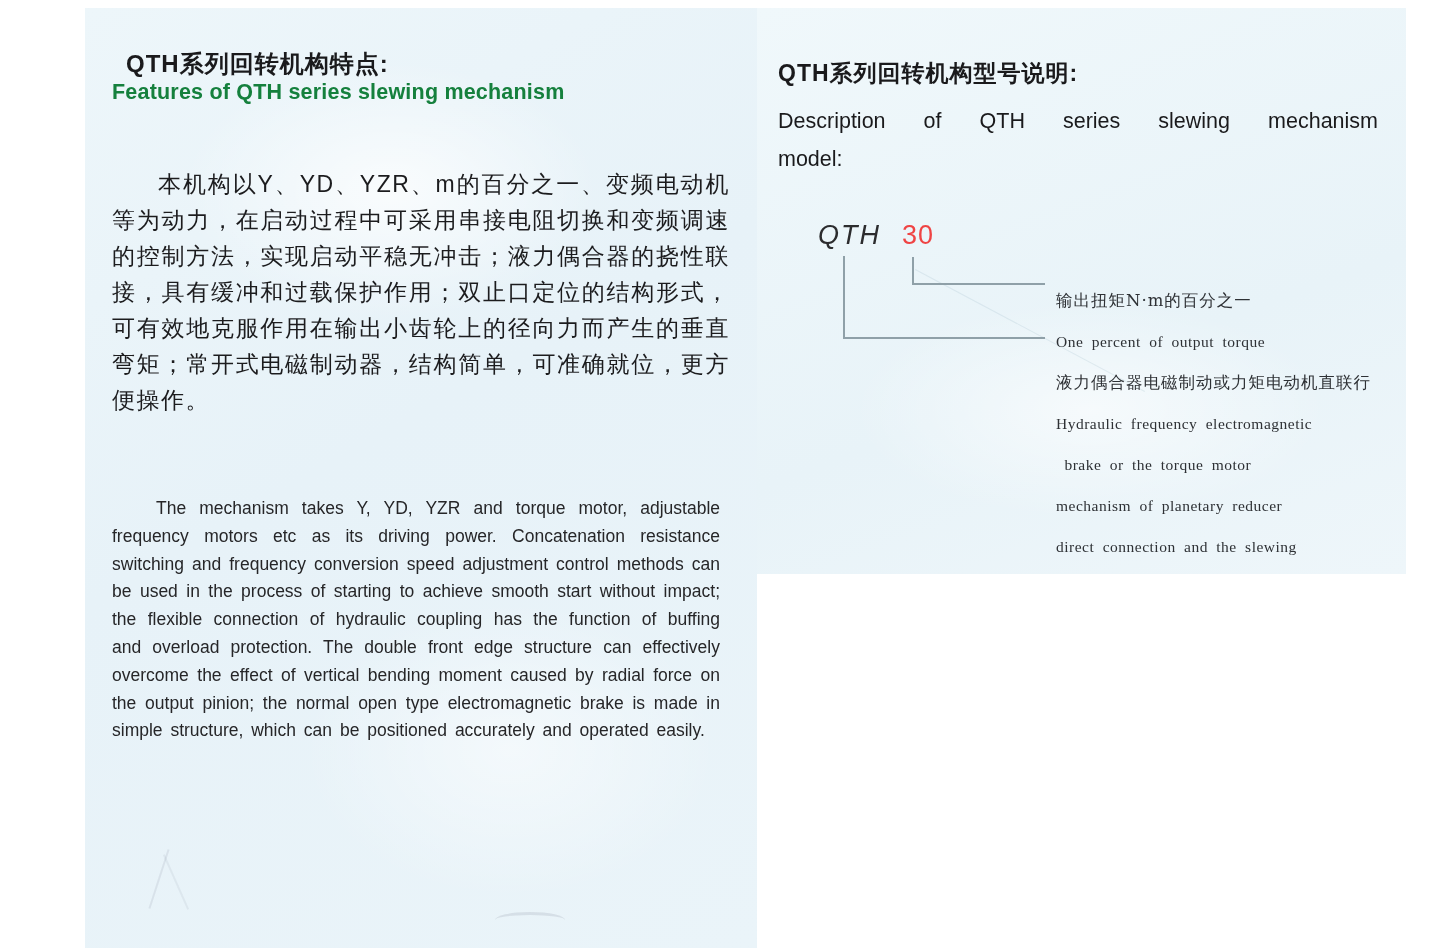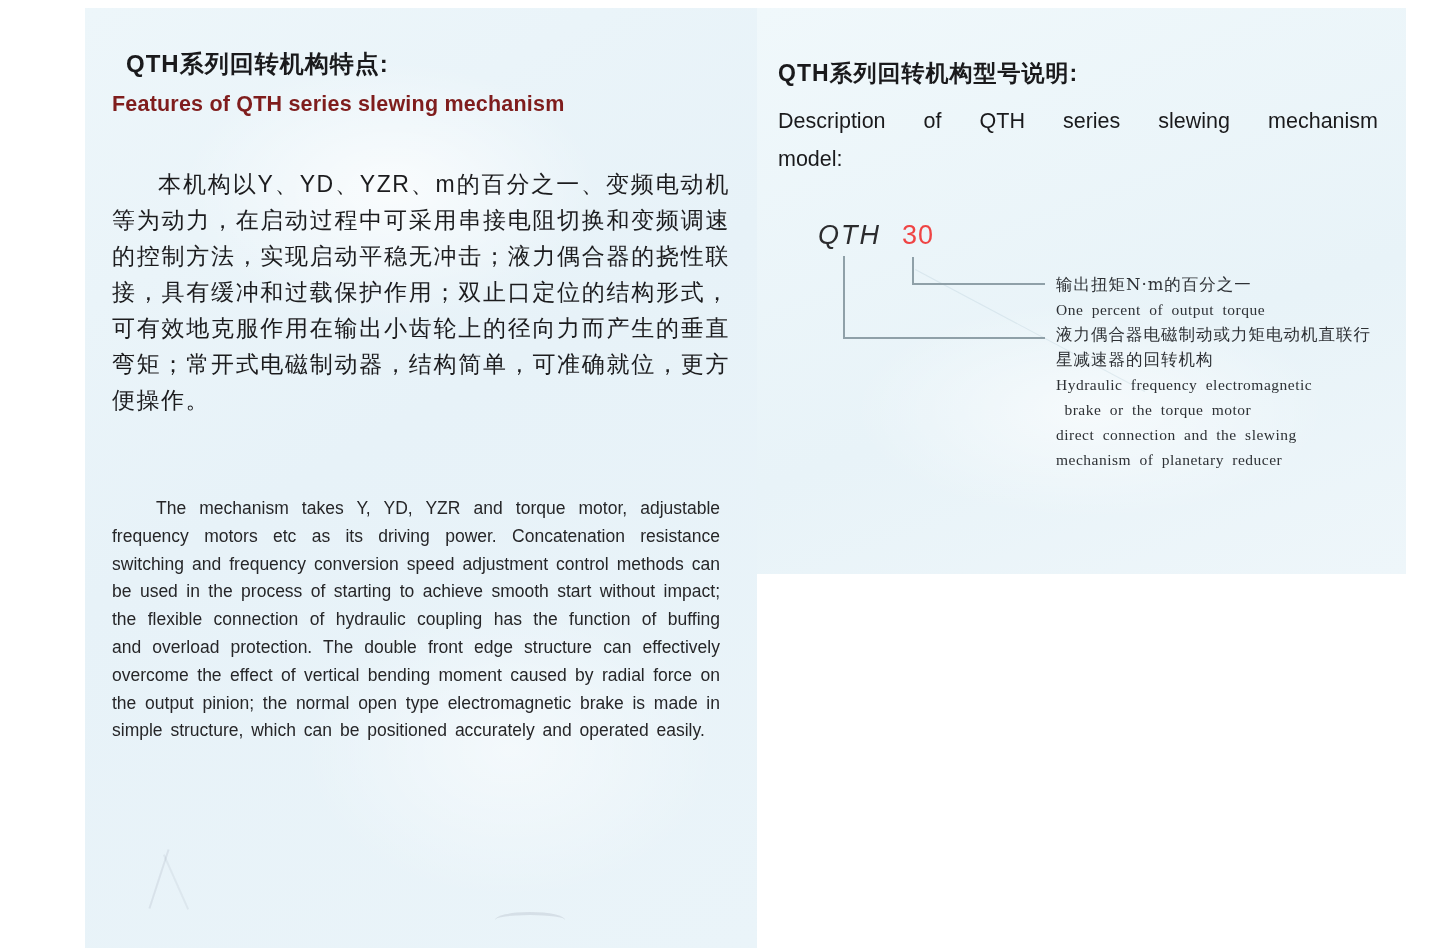--- a/index.html
+++ b/index.html
@@ -40,22 +40,22 @@
     border-top: 3px solid rgba(110,120,135,.16); border-radius: 50%; }
   .wm-streak { left: 900px; top: 330px; width: 260px; height: 1px;
     background: rgba(140,170,190,.18); transform: rotate(28deg); }
 
   
   .lc-title-zh {
     position: absolute; left: 126px; top: 48px;
     font-size: 24px; font-weight: 700; letter-spacing: 1px; color: #1a1a1c;
   }
   .lc-title-en {
-    position: absolute; left: 112px; top: 92px;
-    font-size: 21.5px; font-weight: 700; letter-spacing: 0.2px; color: #7f1d1d;
+    position: absolute; left: 112px; top: 80px;
+    font-size: 21.5px; font-weight: 700; letter-spacing: 0.2px; color: #15803d;
   }
   .lc-para-zh {
     position: absolute; left: 112px; top: 166px; width: 618px;
     font-size: 23px; line-height: 36px; letter-spacing: 1.5px;
     text-align: justify; text-indent: 2em; color: #1c1c1e; font-weight: 500;
   }
   .lc-para-en {
     position: absolute; left: 112px; top: 495px; width: 608px;
     font-size: 17.5px; line-height: 27.8px; word-spacing: 3px;
     text-align: justify; text-indent: 44px; color: #262628;
@@ -85,21 +85,21 @@
   .leader { position: absolute; background: #8fa0a8; }
   .leader-v-series { left: 843px; top: 256px; width: 1.5px; height: 82px; }
   .leader-h-series { left: 843px; top: 337px; width: 202px; height: 1.5px; }
   .leader-v-number { left: 912px; top: 257px; width: 1.5px; height: 27px; }
   .leader-h-number { left: 912px; top: 283px; width: 133px; height: 1.5px; }
 
   .callouts {
     position: absolute; left: 1056px; top: 272px; width: 350px;
     color: #2e3135;
   }
-  .callout-line { height: 25px; line-height: 25px; }
+  .callout-line { height: 25px; line-height: 25px; margin-top: 16px; }
   .callout-zh {
     font-size: 16.5px; letter-spacing: 1px;
     font-family: "DejaVu Serif", "Liberation Serif", serif;
   }
   .callout-en {
     font-size: 15.5px; letter-spacing: 0.5px; word-spacing: 4px;
     font-family: Liberation Serif, serif;
     white-space: pre;
   }
 </style>
@@ -137,20 +137,19 @@
 
   <div class="leader leader-v-series"></div>
   <div class="leader leader-h-series"></div>
   <div class="leader leader-v-number"></div>
   <div class="leader leader-h-number"></div>
 
   <div class="callouts">
     <div class="callout-line callout-zh">输出扭矩N·m的百分之一</div>
     <div class="callout-line callout-en">One percent of output torque</div>
     <div class="callout-line callout-zh">液力偶合器电磁制动或力矩电动机直联行</div>
-    <div class="callout-line callout-zh">星减速器的回转机构</div>
     <div class="callout-line callout-en">Hydraulic frequency electromagnetic</div>
     <div class="callout-line callout-en"> brake or the torque motor</div>
+    <div class="callout-line callout-en">mechanism of planetary reducer</div>
     <div class="callout-line callout-en">direct connection and the slewing</div>
-    <div class="callout-line callout-en">mechanism of planetary reducer</div>
   </div>
 
 </div>
 
 </body></html>

